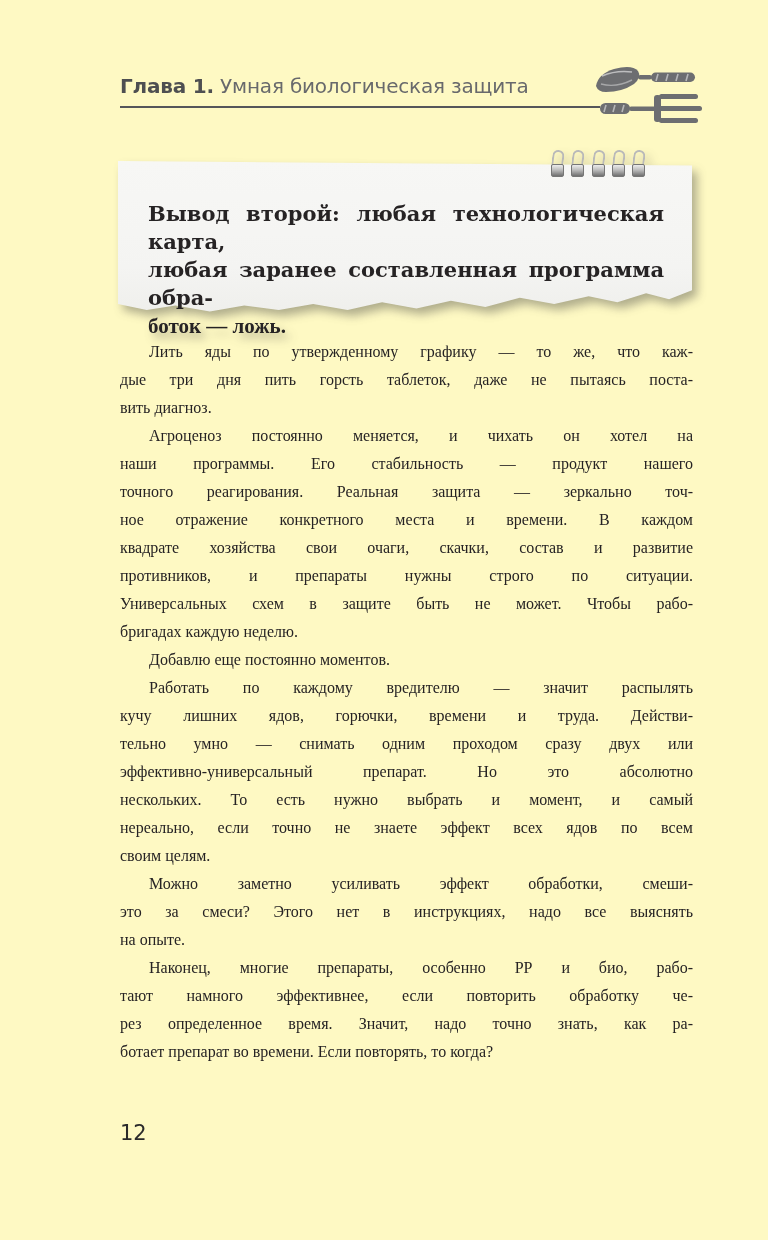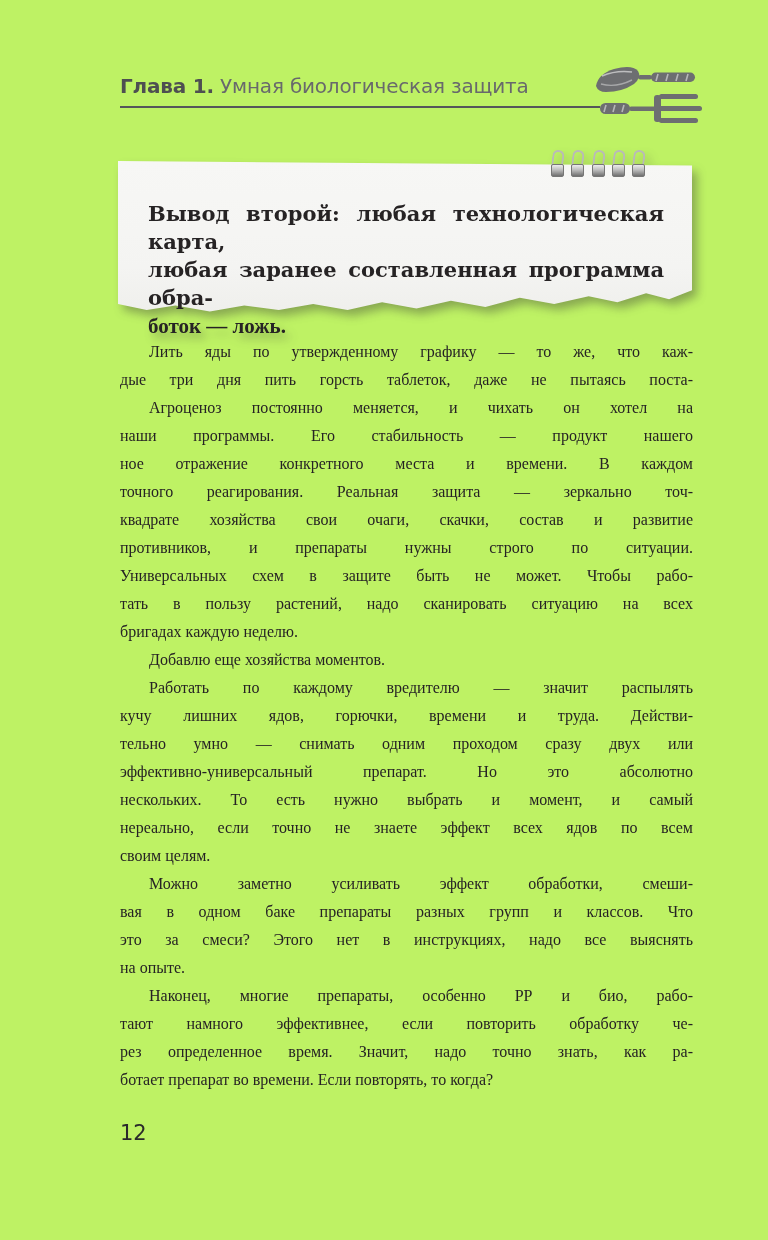--- a/index.html
+++ b/index.html
@@ -1,20 +1,20 @@
 <!DOCTYPE html>
 <html lang="ru"><head>
 <meta charset="utf-8">
 <style>
   html,body { margin:0; padding:0; }
   .page {
     position: relative;
     width: 768px;
     height: 1240px;
-    background: #bef264;
+    background: #fef9c3;
     overflow: hidden;
     font-family: "Liberation Serif", serif;
   }
 
   
   .chapter-line {
     position: absolute;
     left: 120px; top: 74px;
     width: 480px;
     font-family: "DejaVu Sans", sans-serif;
@@ -151,47 +151,46 @@
       <div class="nline">Вывод второй: любая технологическая карта,</div>
       <div class="nline">любая заранее составленная программа обра-</div>
       <div class="nline last">боток — ложь.</div>
     </div>
   </section>
 
   <main class="body">
     <div class="para">
       <div class="bline first">Лить яды по утвержденному графику — то же, что каж-</div>
       <div class="bline">дые три дня пить горсть таблеток, даже не пытаясь поста-</div>
+      <div class="bline last">вить диагноз.</div>
     </div>
     <div class="para">
       <div class="bline first">Агроценоз постоянно меняется, и чихать он хотел на</div>
       <div class="bline">наши программы. Его стабильность — продукт нашего</div>
+      <div class="bline">точного реагирования. Реальная защита — зеркально точ-</div>
       <div class="bline">ное отражение конкретного места и времени. В каждом</div>
-      <div class="bline">точного реагирования. Реальная защита — зеркально точ-</div>
       <div class="bline">квадрате хозяйства свои очаги, скачки, состав и развитие</div>
       <div class="bline">противников, и препараты нужны строго по ситуации.</div>
       <div class="bline">Универсальных схем в защите быть не может. Чтобы рабо-</div>
-      <div class="bline">тать в пользу растений, надо сканировать ситуацию на всех</div>
       <div class="bline last">бригадах каждую неделю.</div>
     </div>
     <div class="para">
-      <div class="bline first last">Добавлю еще хозяйства моментов.</div>
+      <div class="bline first last">Добавлю еще постоянно моментов.</div>
     </div>
     <div class="para">
       <div class="bline first">Работать по каждому вредителю — значит распылять</div>
       <div class="bline">кучу лишних ядов, горючки, времени и труда. Действи-</div>
       <div class="bline">тельно умно — снимать одним проходом сразу двух или</div>
       <div class="bline">эффективно-универсальный препарат. Но это абсолютно</div>
       <div class="bline">нескольких. То есть нужно выбрать и момент, и самый</div>
       <div class="bline">нереально, если точно не знаете эффект всех ядов по всем</div>
       <div class="bline last">своим целям.</div>
     </div>
     <div class="para">
       <div class="bline first">Можно заметно усиливать эффект обработки, смеши-</div>
-      <div class="bline">вая в одном баке препараты разных групп и классов. Что</div>
       <div class="bline">это за смеси? Этого нет в инструкциях, надо все выяснять</div>
       <div class="bline last">на опыте.</div>
     </div>
     <div class="para">
       <div class="bline first">Наконец, многие препараты, особенно РР и био, рабо-</div>
       <div class="bline">тают намного эффективнее, если повторить обработку че-</div>
       <div class="bline">рез определенное время. Значит, надо точно знать, как ра-</div>
       <div class="bline last">ботает препарат во времени. Если повторять, то когда?</div>
     </div>
   </main>

